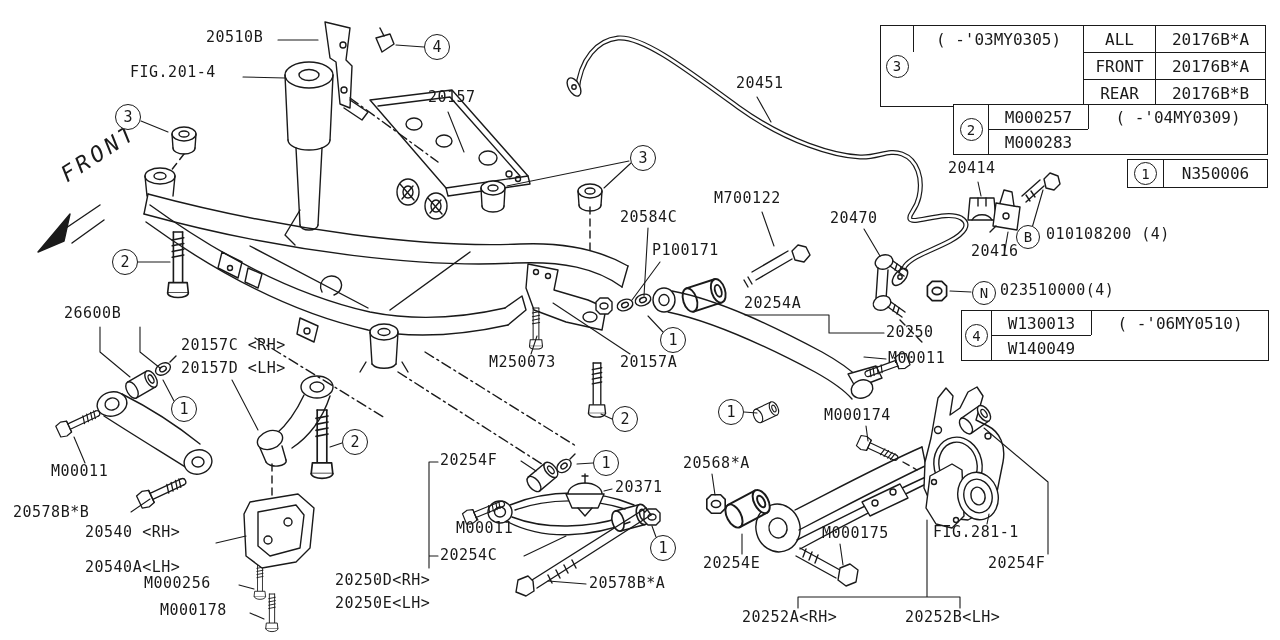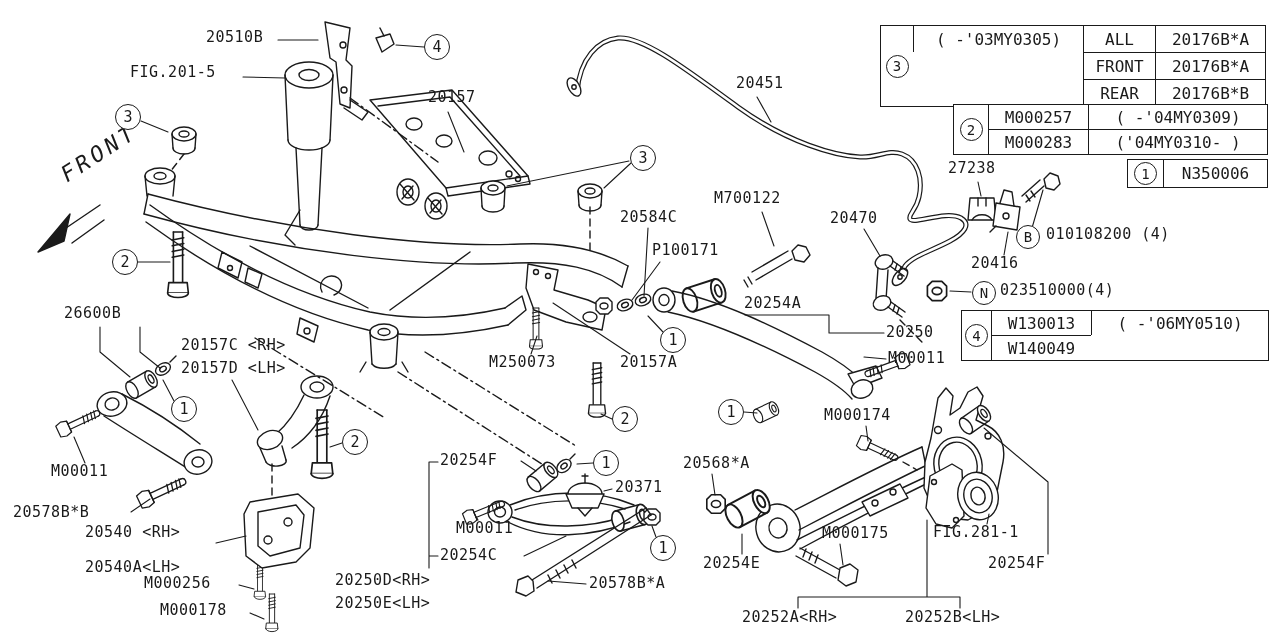--- a/index.html
+++ b/index.html
@@ -432,29 +432,29 @@
       <line x1="987" y1="524" x2="989" y2="514"></line>
       <path d="M 984,428 L 1048,482 L 1048,554"></path>
       <path d="M 798,608 L 798,597 L 960,597 L 960,608 M 927,520 L 927,597"></path>
     </g>
   </g>
 </svg>
 
 <div class="front">FRONT</div>
 
 <div class="lbl" style="left:206px;top:30px">20510B</div>
-<div class="lbl" style="left:130px;top:65px">FIG.201-5</div>
+<div class="lbl" style="left:130px;top:65px">FIG.201-4</div>
 <div class="lbl" style="left:428px;top:90px">20157</div>
 <div class="lbl" style="left:736px;top:76px">20451</div>
 <div class="lbl" style="left:620px;top:210px">20584C</div>
 <div class="lbl" style="left:652px;top:243px">P100171</div>
 <div class="lbl" style="left:714px;top:191px">M700122</div>
 <div class="lbl" style="left:830px;top:211px">20470</div>
-<div class="lbl" style="left:948px;top:161px">27238</div>
-<div class="lbl" style="left:971px;top:256px">20416</div>
+<div class="lbl" style="left:948px;top:161px">20414</div>
+<div class="lbl" style="left:971px;top:244px">20416</div>
 <div class="lbl" style="left:1046px;top:227px">010108200 (4)</div>
 <div class="lbl" style="left:1000px;top:283px">023510000(4)</div>
 <div class="lbl" style="left:744px;top:296px">20254A</div>
 <div class="lbl" style="left:886px;top:325px">20250</div>
 <div class="lbl" style="left:888px;top:351px">M00011</div>
 <div class="lbl" style="left:824px;top:408px">M000174</div>
 <div class="lbl" style="left:620px;top:355px">20157A</div>
 <div class="lbl" style="left:489px;top:355px">M250073</div>
 <div class="lbl" style="left:64px;top:306px">26600B</div>
 <div class="lbl" style="left:181px;top:338px">20157C &lt;RH&gt;</div>
@@ -508,21 +508,20 @@
   <div class="c" style="grid-row:3;grid-column:4">20176B*B</div>
 </div>
 
 <div class="tbl" style="left:953px;top:104px;grid-template-columns:35px 100px 179px;grid-template-rows:25px 25px">
   <div class="c" style="grid-row:1/3;grid-column:1">
     <span class="ccirc">2</span>
   </div>
   <div class="c" style="grid-row:1;grid-column:2">M000257</div>
   <div class="c" style="grid-row:1;grid-column:3">( -'04MY0309)</div>
   <div class="c" style="grid-row:2;grid-column:2">M000283</div>
-  <div class="c" style="grid-row:2;grid-column:3">('04MY0310- )</div>
 </div>
 
 <div class="tbl" style="left:1127px;top:159px;grid-template-columns:36px 104px;grid-template-rows:28px">
   <div class="c" style="grid-row:1;grid-column:1">
     <span class="ccirc">1</span>
   </div>
   <div class="c" style="grid-row:1;grid-column:2">N350006</div>
 </div>
 
 <div class="tbl" style="left:961px;top:310px;grid-template-columns:30px 100px 177px;grid-template-rows:25px 25px">

